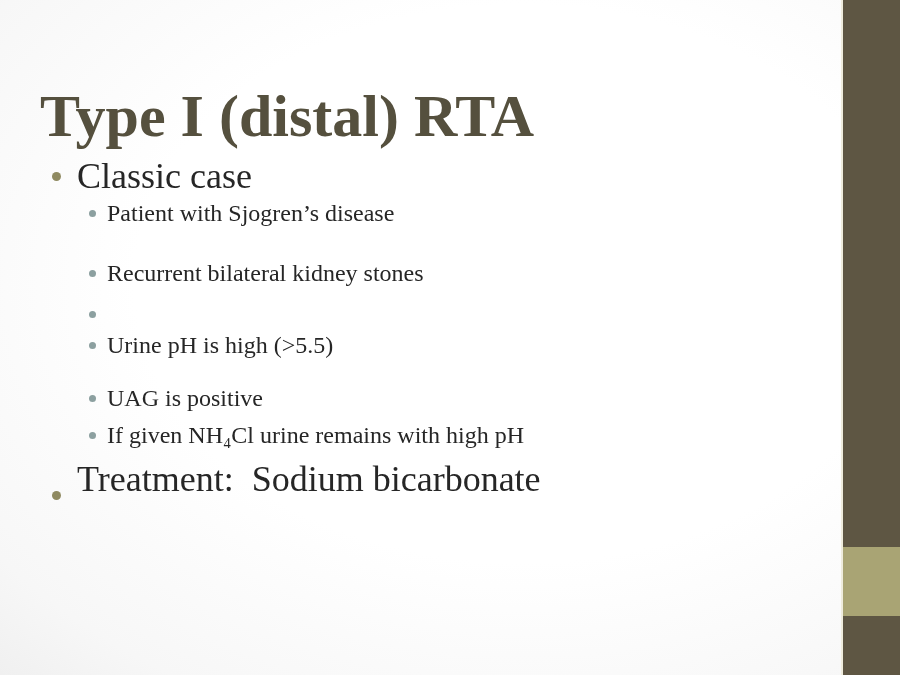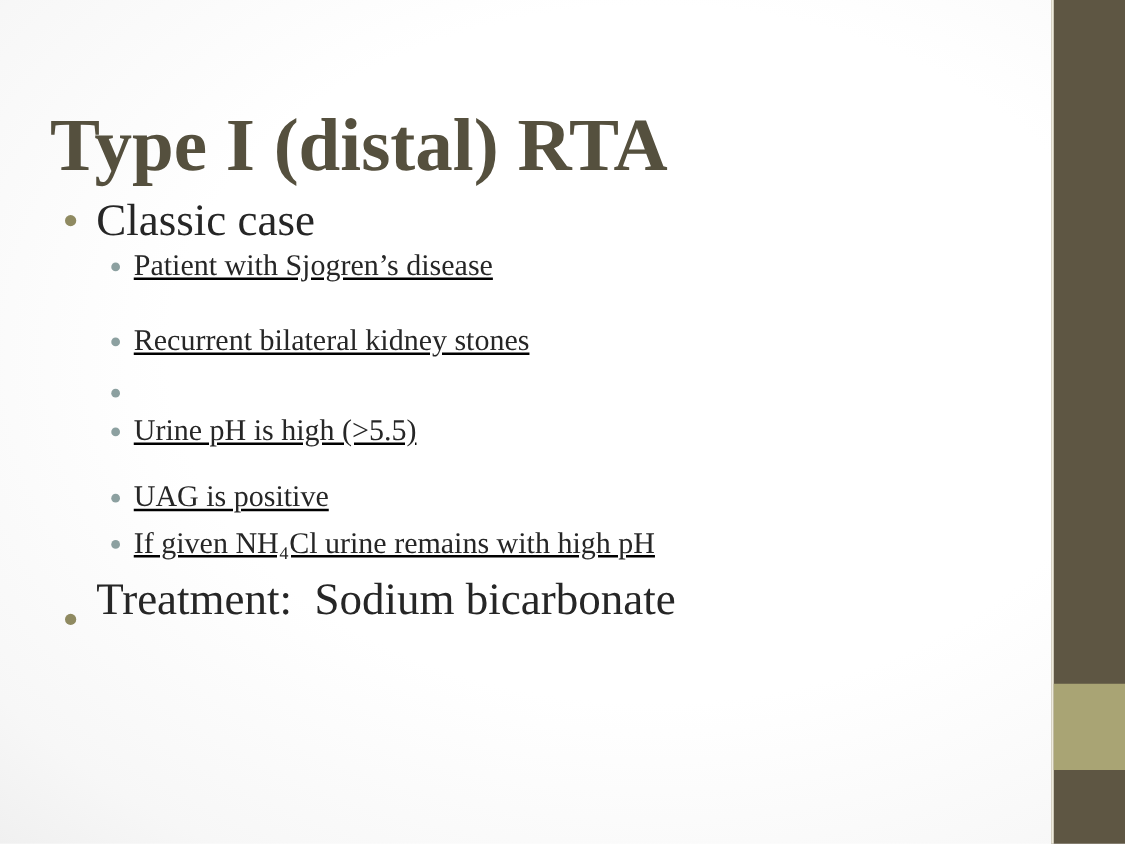--- a/index.html
+++ b/index.html
@@ -19,21 +19,21 @@
     background: #a9a474;
   }
   .title {
     position: absolute; left: 40px; top: 42px;
     font-size: 60px; line-height: 1.15; color: #55503e;
     letter-spacing: 0px; white-space: pre;
   }
   .row { position: absolute; display: flex; align-items: center; white-space: pre; }
   .row .txt { color: #262626; }
   .l1 { left: 52px; font-size: 36px; line-height: 1.15; }
-  .l2 { left: 89px; font-size: 24px; line-height: 1.15; text-decoration: underline; }
+  .l2 { left: 89px; font-size: 24px; line-height: 1.15; }
   .dot { display: inline-block; border-radius: 50%; flex: 0 0 auto; }
   .d1 { width: 9px; height: 9px; background: #8f8a61; margin-right: 16px; }
   .d2 { width: 7px; height: 7px; background: #8ca0a0; margin-right: 11px; }
   .r-classic   { top: 156px; }
   .r-sub0 { top: 200px; }
   .r-sub1 { top: 237px; margin-top: 23px; }
   .r-sub2 { top: 274px; }
   .r-sub3 { top: 311px; }
   .r-sub4 { top: 332px; }
   .r-sub5 { top: 385px; text-align: right; }

